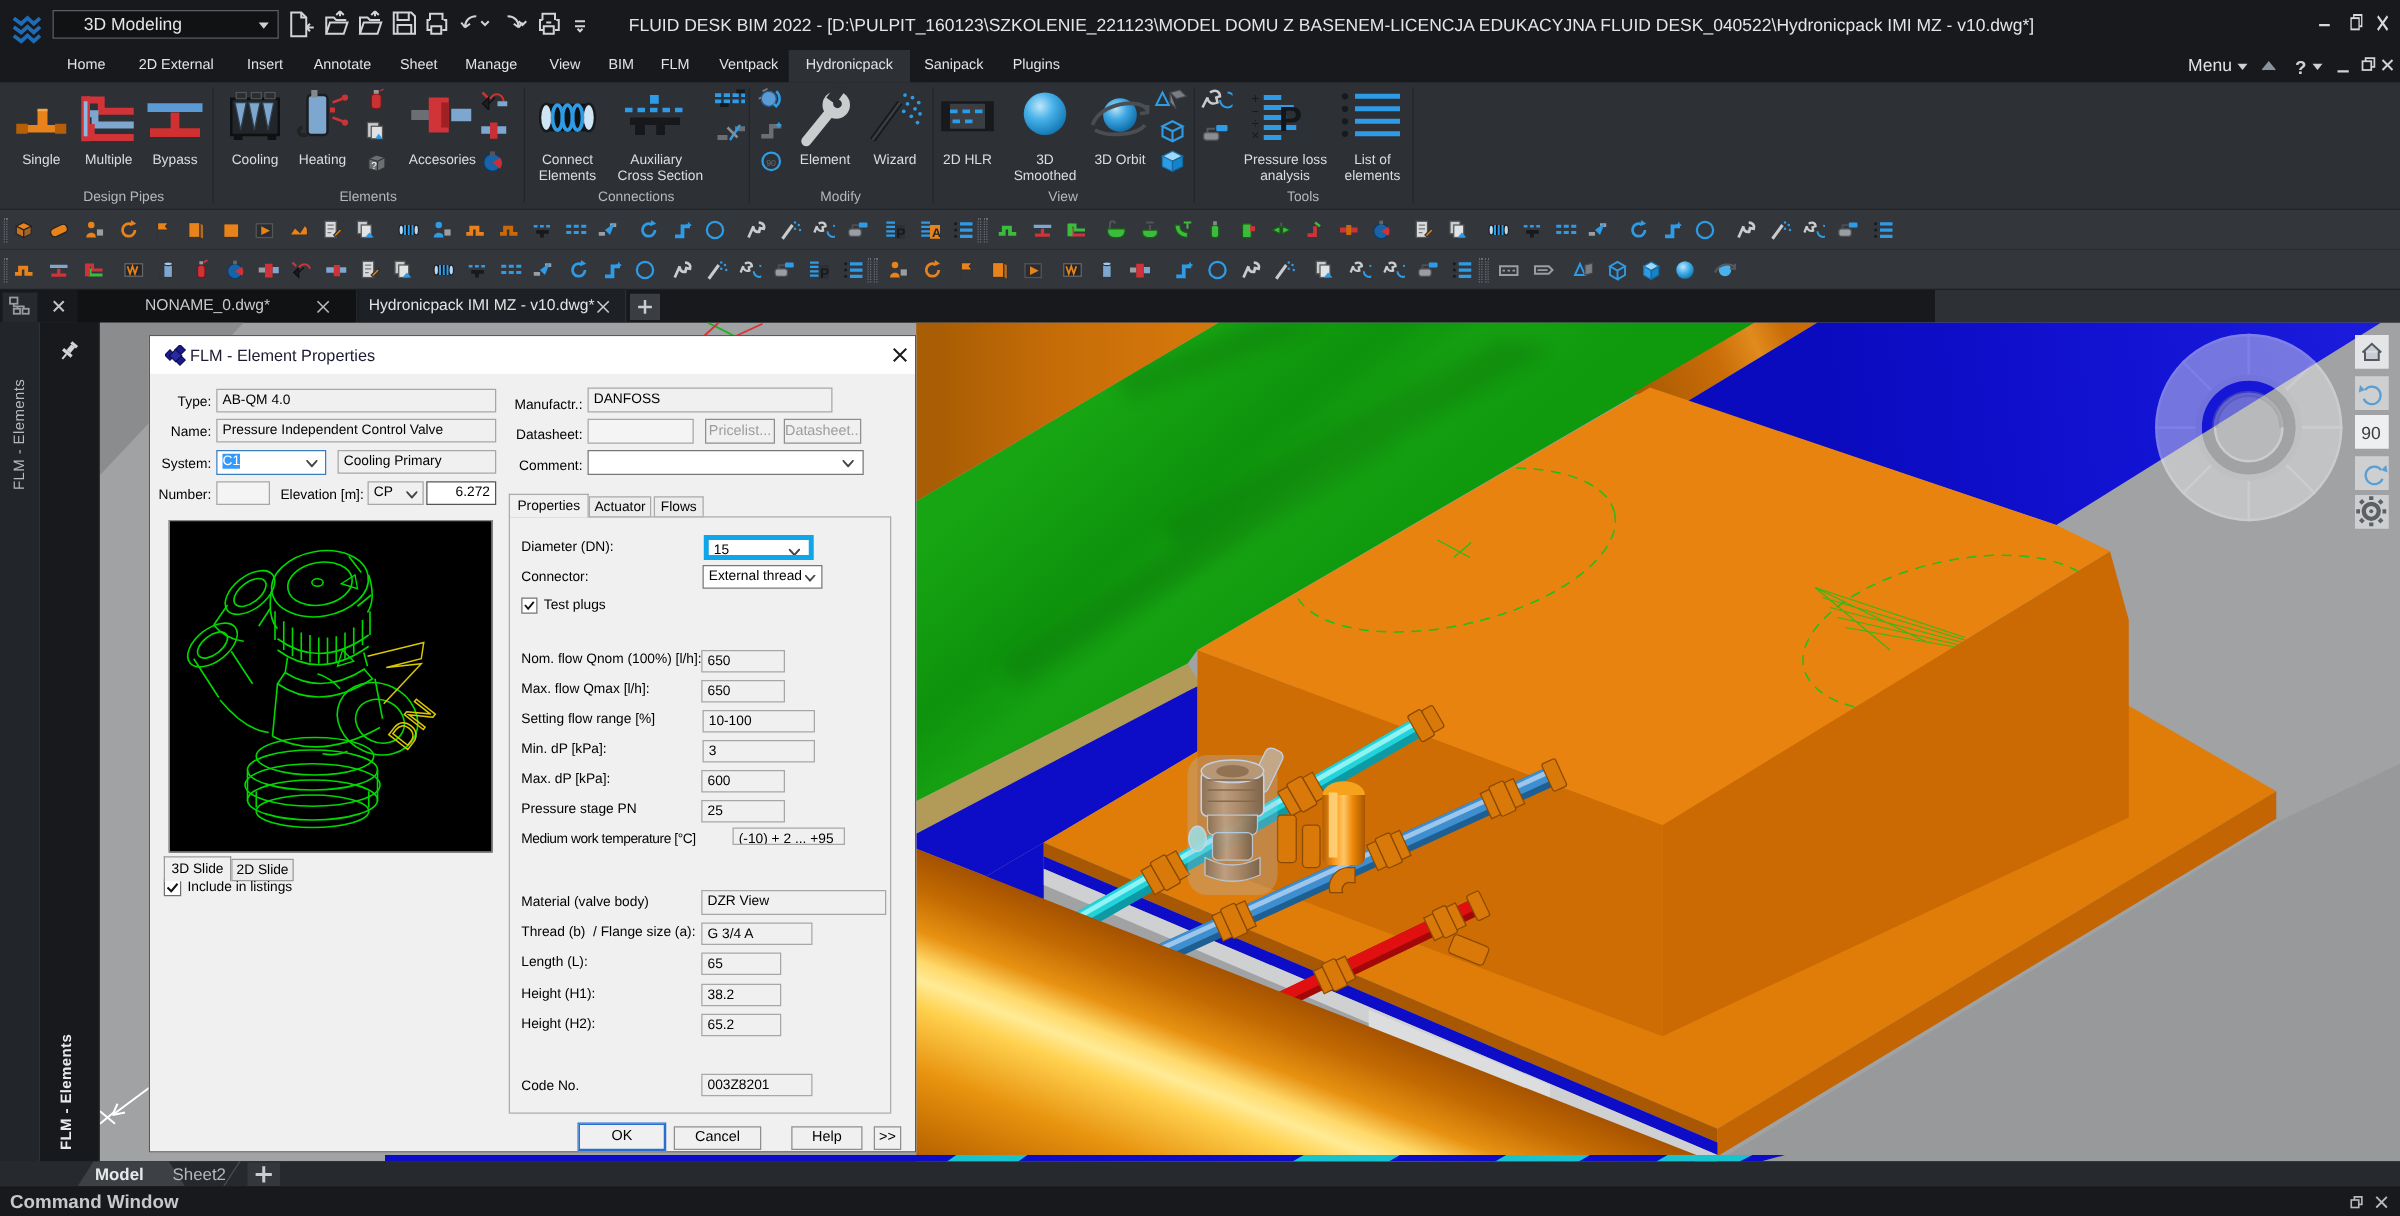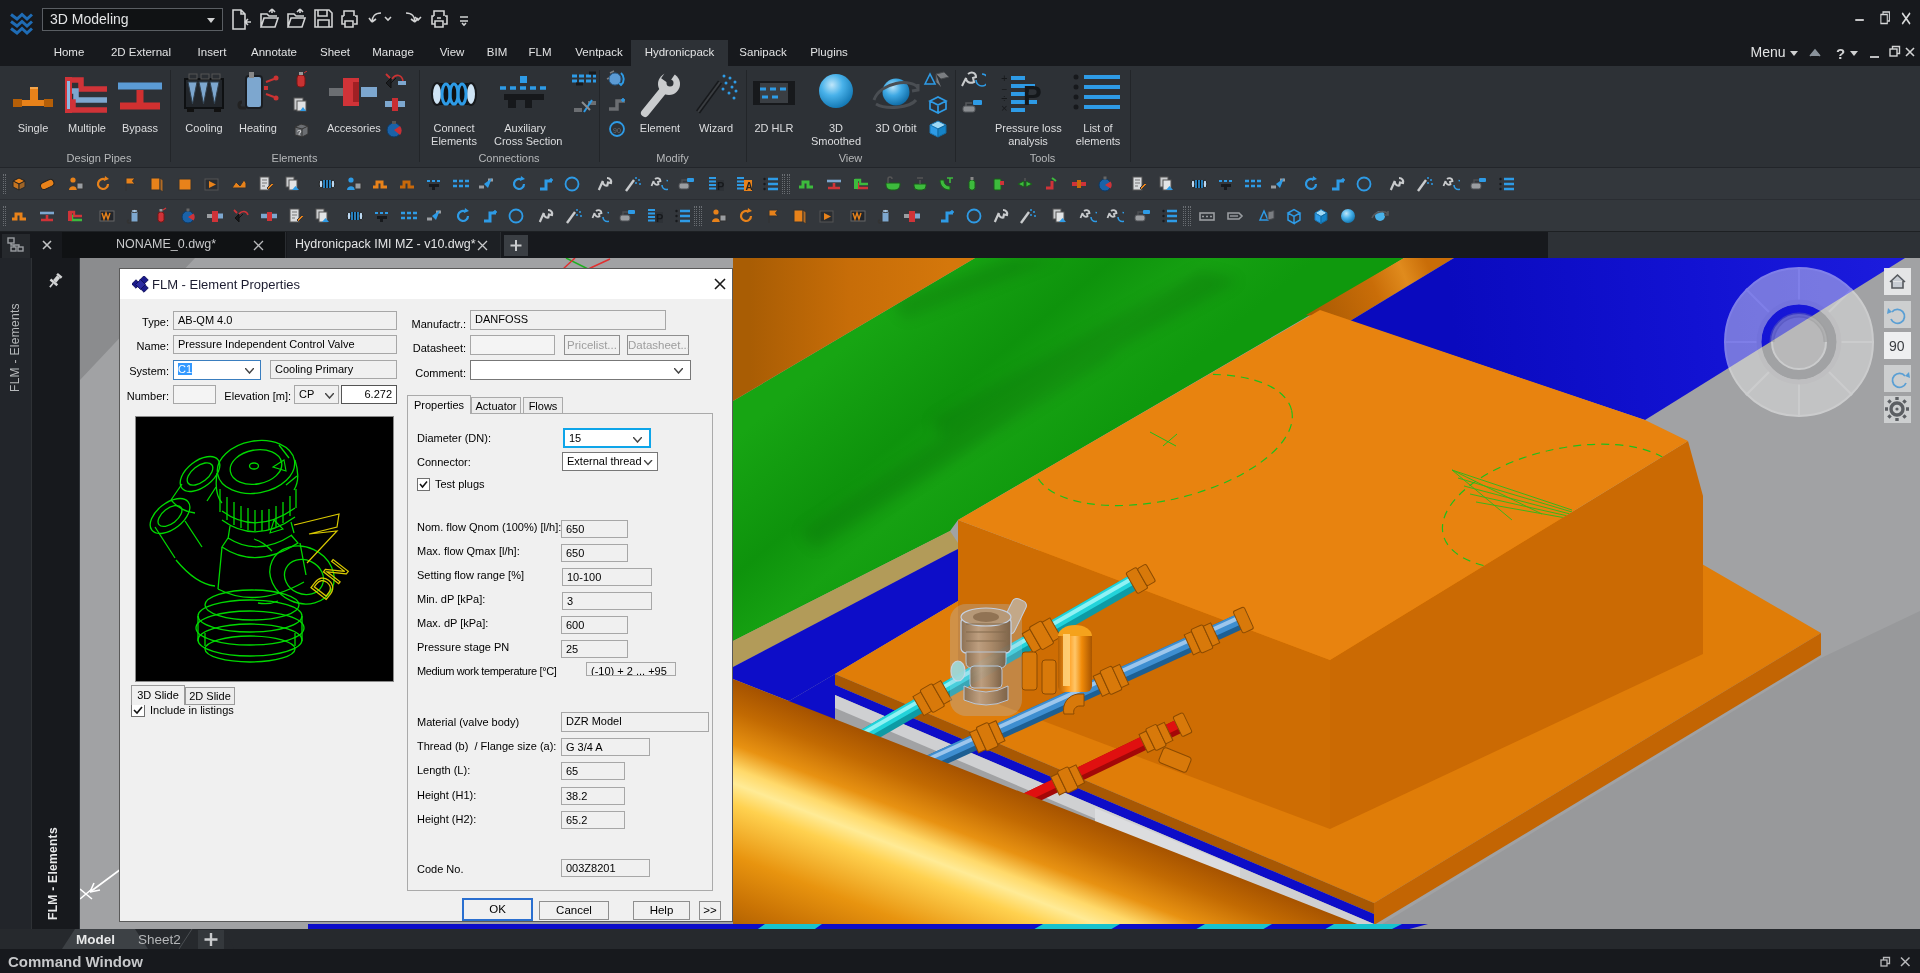--- a/index.html
+++ b/index.html
@@ -1,21 +1,21 @@
 <!DOCTYPE html>
 <html><head><meta charset="utf-8">
 <style>
 *{margin:0;padding:0;box-sizing:border-box}
 body{width:1920px;height:973px;overflow:hidden}
 #app{position:relative;width:1920px;height:973px;background:#2d3136;font-family:"Liberation Sans",sans-serif;overflow:hidden}
 .abs{position:absolute}
 
 #titlebar{position:absolute;left:0;top:0;width:1920px;height:40px;background:#17191d;color:#d8d9da}
 #wstitle{position:absolute;left:503px;top:12px;font-size:14px;color:#e4e5e6;white-space:nowrap}
-#wsbox{position:absolute;left:42px;top:8px;width:181px;height:23px;background:#101214;border:1px solid #5a5e63;color:#e4e5e6;font-size:14px;line-height:21px;padding-left:7px}
+#wsbox{position:absolute;left:42px;top:8px;width:181px;height:23px;background:#101214;border:1px solid #5a5e63;color:#e4e5e6;font-size:14px;line-height:21px;padding-left:24px}
 #wsbox .car{position:absolute;right:7px;top:9px;width:0;height:0;border-left:4px solid transparent;border-right:4px solid transparent;border-top:5px solid #cfd0d1}
 
 #menubar{position:absolute;left:0;top:40px;width:1920px;height:26px;background:#17191d}
 .mitem{position:absolute;top:0;height:26px;line-height:25px;color:#e2e3e4;font-size:11.5px;text-align:center}
 .mactive{background:#2d3136}
 
 #ribbon{position:absolute;left:0;top:66px;width:1920px;height:102px;background:#2d3136;border-bottom:1px solid #22252a}
 .rsep{position:absolute;top:4px;width:1px;height:92px;background:#222529}
 .rlabel{position:absolute;bottom:3px;font-size:11px;color:#b6b8ba;text-align:center;white-space:nowrap}
 .ritem{position:absolute;color:#dcdddf;font-size:11px;text-align:center}
@@ -49,20 +49,21 @@
 
 <div id="titlebar">
  <svg class="abs" style="left:8px;top:12px" width="26" height="24" viewBox="0 0 26 24">
   <g fill="none" stroke="#1f6cb5" stroke-width="3">
    <path d="M3 2.5 L9 7 L14 2.5 L19 7 L24 2.5"></path>
    <path d="M3 9.5 L9 14 L14 9.5 L19 14 L24 9.5"></path>
    <path d="M3 16.5 L9 21 L14 16.5 L19 21 L24 16.5"></path>
   </g>
       </svg>
  <div id="wsbox">3D Modeling<span class="car"></span></div>
+ <div id="wstitle">FLUID DESK BIM 2022 - [D:\PULPIT_160123\SZKOLENIE_221123\MODEL DOMU Z BASENEM-LICENCJA EDUKACYJNA FLUID DESK_040522\Hydronicpack IMI MZ - v10.dwg*]</div>
  <svg class="abs" style="left:230px;top:7px" width="250" height="26" viewBox="0 0 250 26">
   <g fill="none" stroke="#d2d3d4" stroke-width="1.6">
    <path d="M3 3 h8 l4 4 v15 h-12 z M11 3 v4 h4"></path>
    <path d="M18 12 l3 -3 M18 12 l3 3 M18 12 h6" transform="translate(-3,3)"></path>
    <g transform="translate(29,0)">
             <path d="M2 20 v-13 h6 l2 2 h8 M2 20 h14 l3 -9 h-14 z"></path>
             <path d="M13 6 v-4 m0 0 l-3 3 m3 -3 l3 3"></path>
           </g>
    <g transform="translate(56,0)">
             <path d="M2 20 v-13 h6 l2 2 h8 M2 20 h14 l3 -9 h-14 z"></path>
@@ -1220,21 +1221,21 @@
   <svg class="chev" style="right:7px;top:7px">
           <path d="M0 0 l4.5 5 l4.5 -5" fill="none" stroke="#444" stroke-width="1.5"></path>
         </svg>
       </div>
 
  <div class="abs" style="left:287px;top:144px;width:306px;height:478px;border:1px solid #aaa"></div>
  <div class="abs" style="left:287px;top:126px;width:64px;height:19px;background:#f0f0f0;border:1px solid #aaa;border-bottom:none;text-align:center;line-height:18px;font-size:11px;z-index:2">Properties</div>
  <div class="abs" style="left:351px;top:128px;width:50px;height:17px;background:#ececec;border:1px solid #aaa;text-align:center;line-height:16px;font-size:11px">Actuator</div>
  <div class="abs" style="left:403px;top:128px;width:40px;height:17px;background:#ececec;border:1px solid #aaa;text-align:center;line-height:16px;font-size:11px">Flows</div>
  <div class="lbl" style="left:297px;top:163px">Diameter (DN):</div>
- <div class="fld fldw" style="left:443px;top:159px;width:88px;height:20px;border:2px solid #0ea5e9">15
+ <div class="fld fldw" style="left:443px;top:159px;width:88px;height:20px;border:4px solid #0ea5e9">15
   <svg class="chev" style="right:7px;top:7px">
           <path d="M0 0 l4.5 5 l4.5 -5" fill="none" stroke="#444" stroke-width="1.5"></path>
         </svg></div>
  <div class="lbl" style="left:297px;top:187px">Connector:</div>
  <div class="fld fldw" style="left:442px;top:183px;width:96px;height:19px;border:1px solid #777">External thread
   <svg class="chev" style="right:4px;top:7px">
           <path d="M0 0 l4 4.5 l4 -4.5" fill="none" stroke="#444" stroke-width="1.4"></path>
         </svg></div>
  <div class="abs" style="left:297px;top:209px;width:13px;height:13px;background:#fff;border:1px solid #707070">
   <svg width="11" height="11">
@@ -1249,21 +1250,21 @@
  <div class="fld" style="left:442px;top:299px;width:90px;height:18px">10-100</div>
  <div class="lbl" style="left:297px;top:324px">Min. dP [kPa]:</div>
  <div class="fld" style="left:442px;top:323px;width:90px;height:18px">3</div>
  <div class="lbl" style="left:297px;top:348px">Max. dP [kPa]:</div>
  <div class="fld" style="left:441px;top:347px;width:67px;height:18px">600</div>
  <div class="lbl" style="left:297px;top:372px">Pressure stage PN</div>
  <div class="fld" style="left:441px;top:371px;width:67px;height:18px">25</div>
  <div class="lbl" style="left:297px;top:396px;letter-spacing:-0.35px">Medium work temperature [°C]</div>
  <div class="fld" style="left:466px;top:393px;width:90px;height:14px">(-10) + 2 ... +95</div>
  <div class="lbl" style="left:297px;top:447px">Material (valve body)</div>
- <div class="fld" style="left:441px;top:443px;width:148px;height:20px">DZR Model</div>
+ <div class="fld" style="left:441px;top:443px;width:148px;height:20px">DZR View</div>
  <div class="lbl" style="left:297px;top:471px">Thread (b)&nbsp;&nbsp;/ Flange size (a):</div>
  <div class="fld" style="left:441px;top:469px;width:89px;height:18px">G 3/4 A</div>
  <div class="lbl" style="left:297px;top:495px">Length (L):</div>
  <div class="fld" style="left:441px;top:493px;width:64px;height:18px">65</div>
  <div class="lbl" style="left:297px;top:520px">Height (H1):</div>
  <div class="fld" style="left:441px;top:518px;width:64px;height:18px">38.2</div>
  <div class="lbl" style="left:297px;top:544px">Height (H2):</div>
  <div class="fld" style="left:441px;top:542px;width:64px;height:18px">65.2</div>
  <div class="lbl" style="left:297px;top:594px">Code No.</div>
  <div class="fld" style="left:441px;top:590px;width:89px;height:18px">003Z8201</div>

